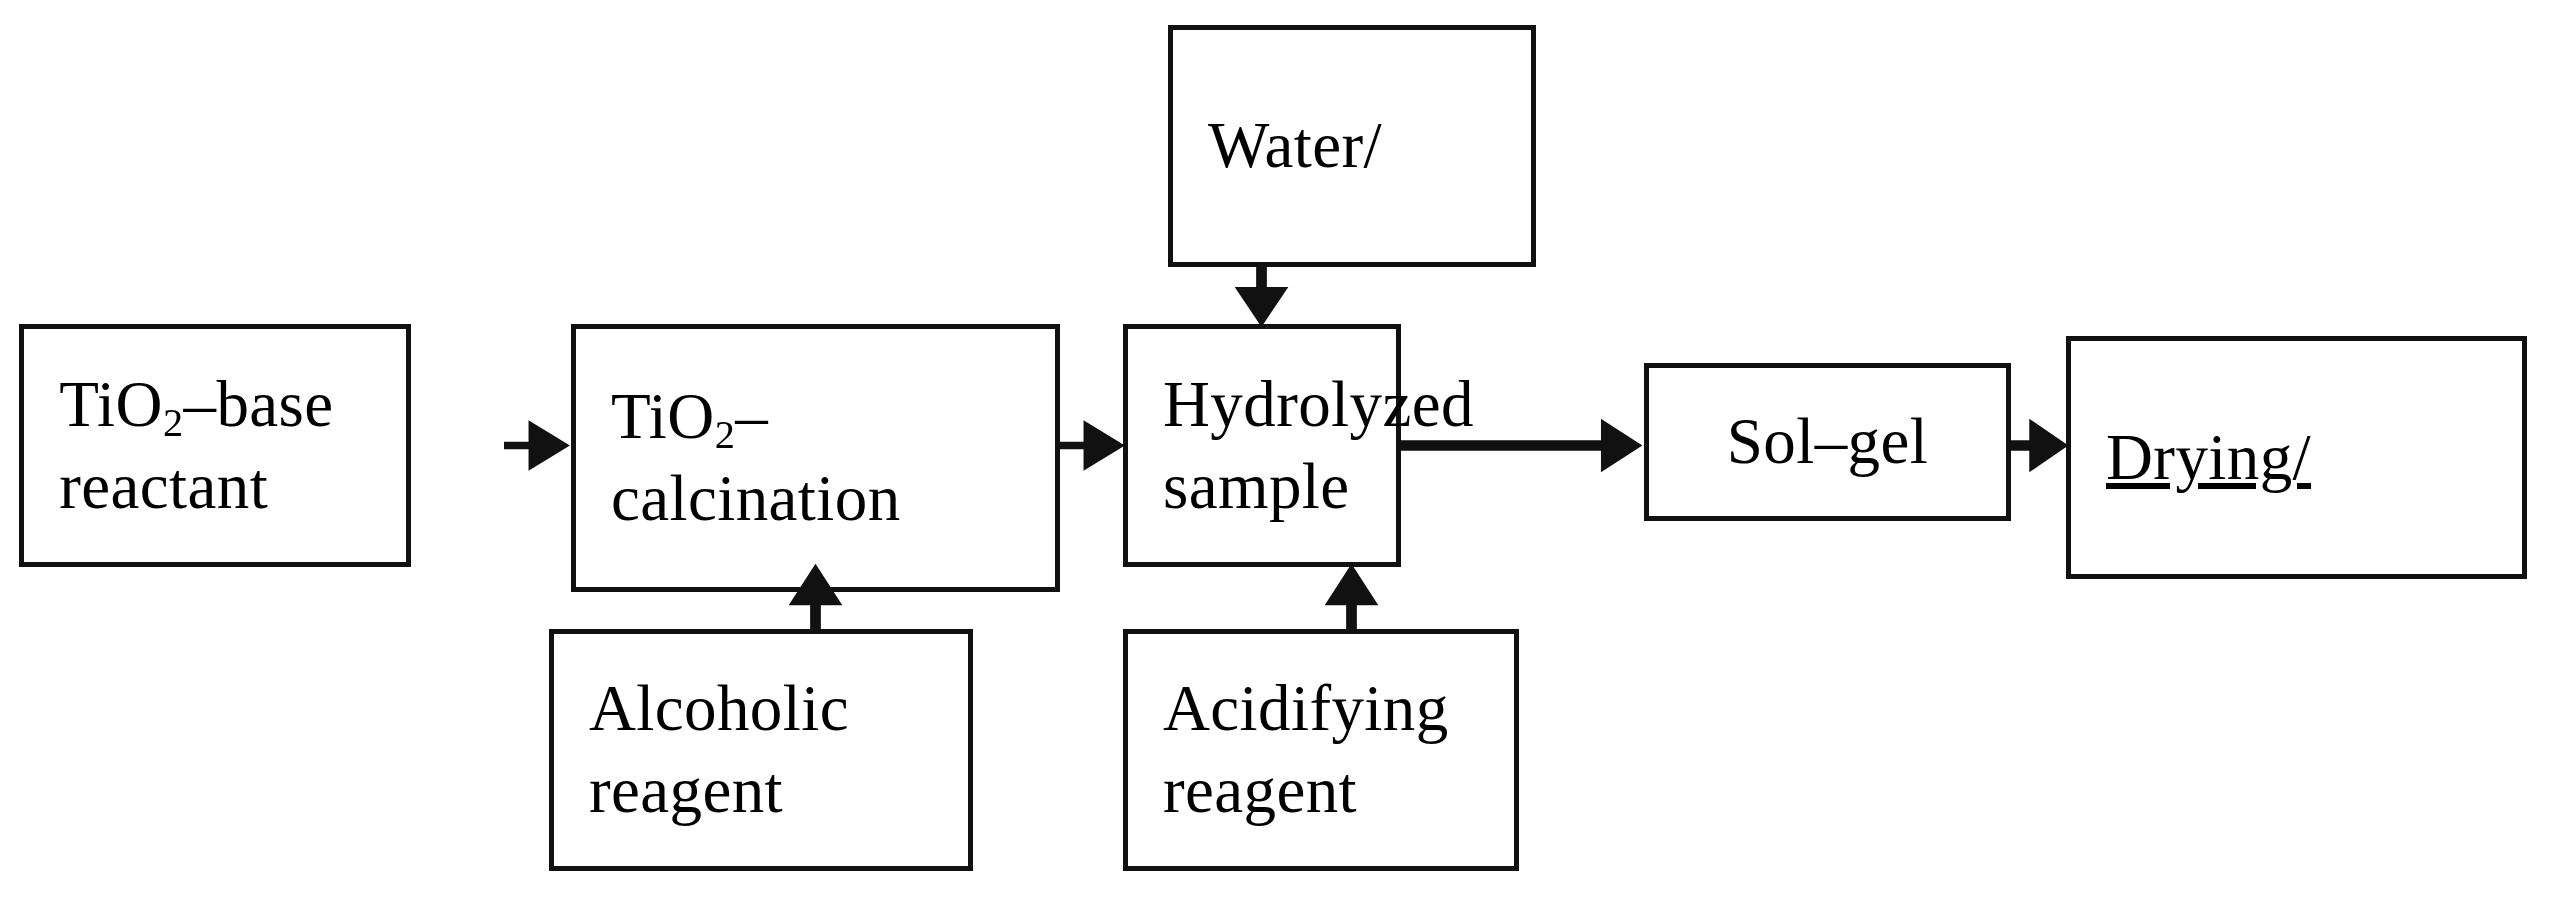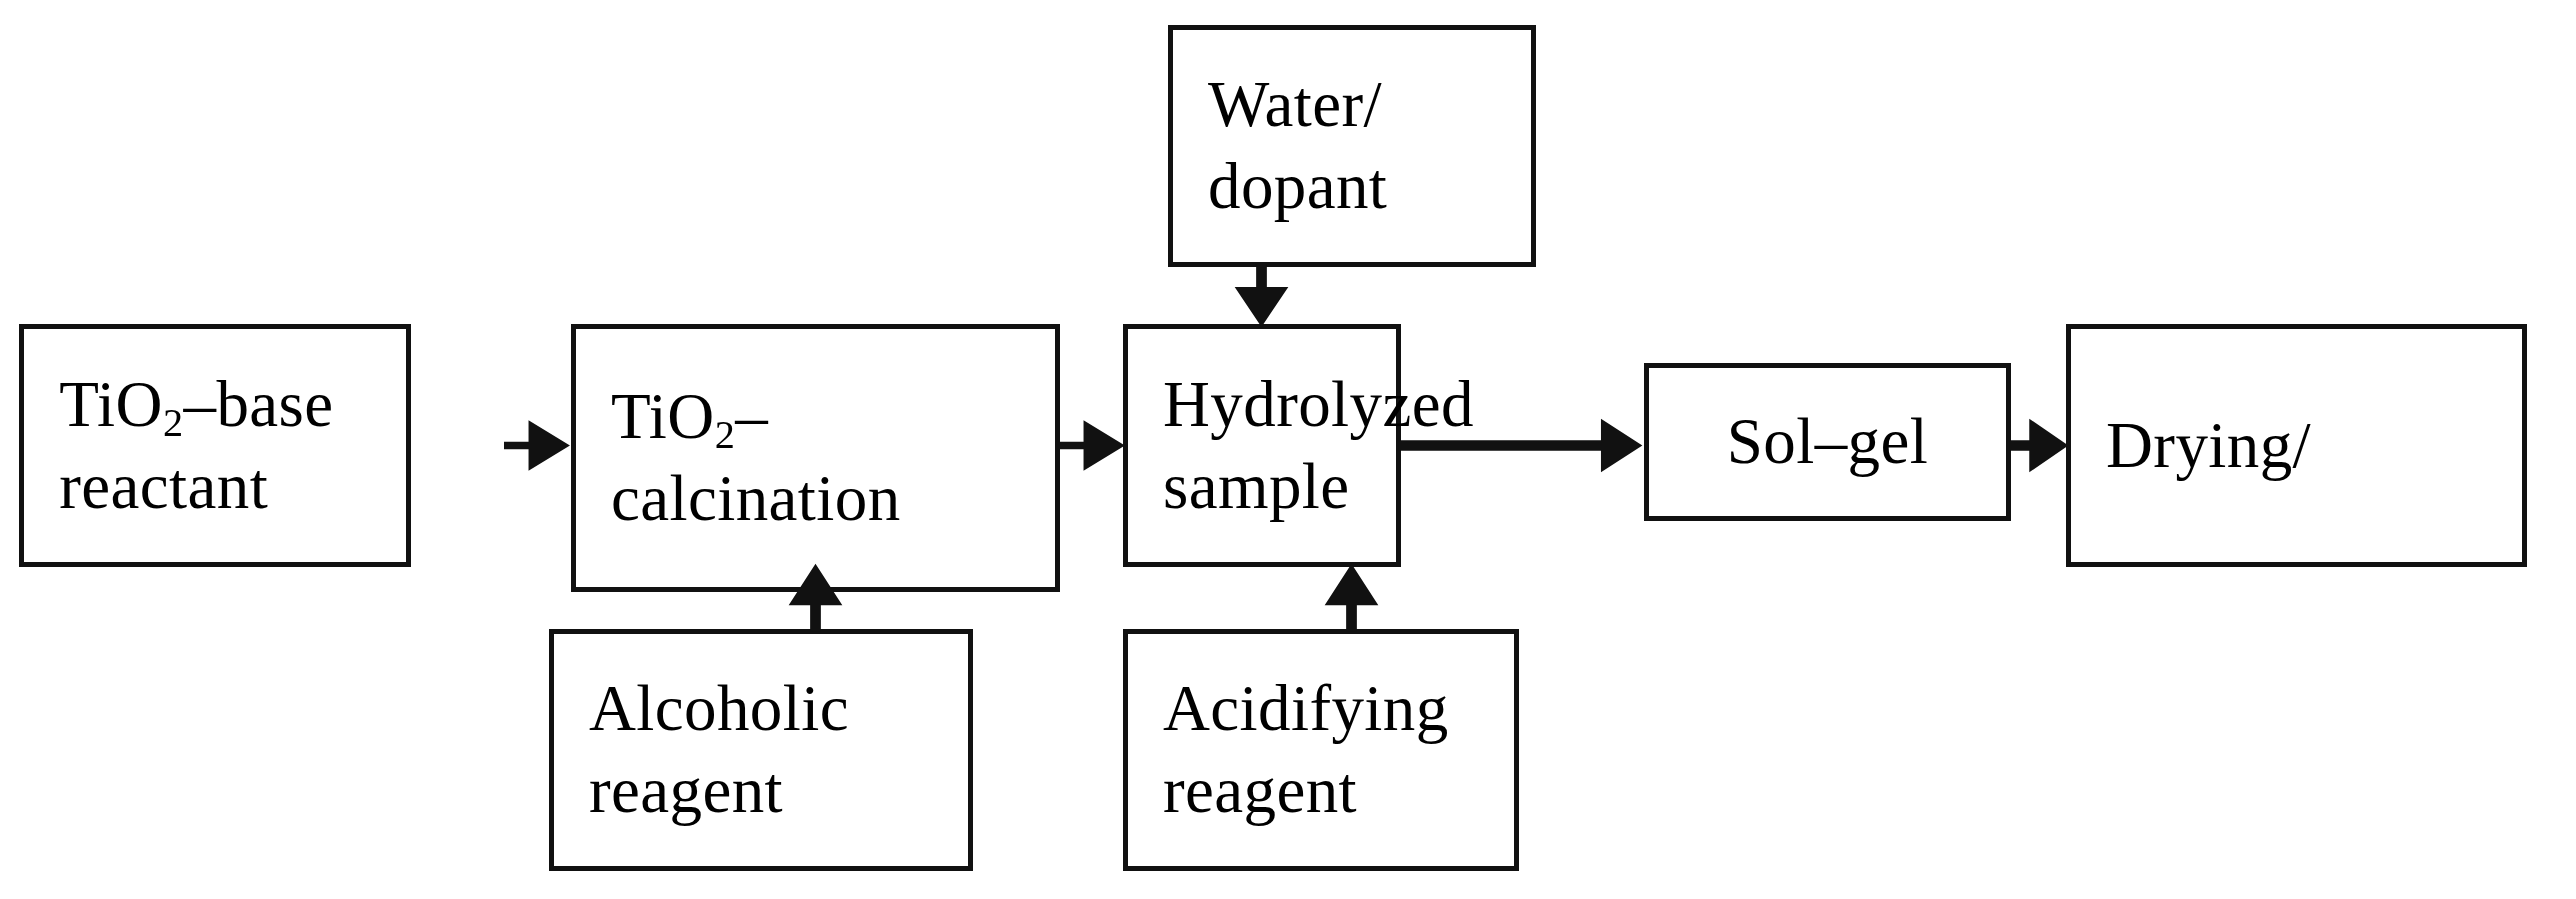--- a/index.html
+++ b/index.html
@@ -68,28 +68,27 @@
     <span class="line">calcination</span>
   </div>
 
   <div class="node" style="left:1123px; top:324px; width:278px; height:243px;">
     <span class="line">Hydrolyzed</span>
     <span class="line">sample</span>
   </div>
 
   <div class="node" style="left:1168px; top:25px; width:368px; height:242px;">
     <span class="line">Water/</span>
-    <span class="line">dopant</span>
   </div>
 
   <div class="node single" style="left:1644px; top:363px; width:367px; height:158px;align-items:center;">
     <span class="line">Sol–gel</span>
   </div>
 
-  <div class="node" style="left:2066px; top:324px; width:461px; height:243px;">
+  <div class="node" style="left:2066px; top:336px; width:461px; height:243px;text-decoration:underline;">
     <span class="line">Drying/</span>
   </div>
 
   <div class="node" style="left:549px; top:629px; width:424px; height:242px;">
     <span class="line">Alcoholic</span>
     <span class="line">reagent</span>
   </div>
 
   <div class="node" style="left:1123px; top:629px; width:396px; height:242px;">
     <span class="line">Acidifying</span>

